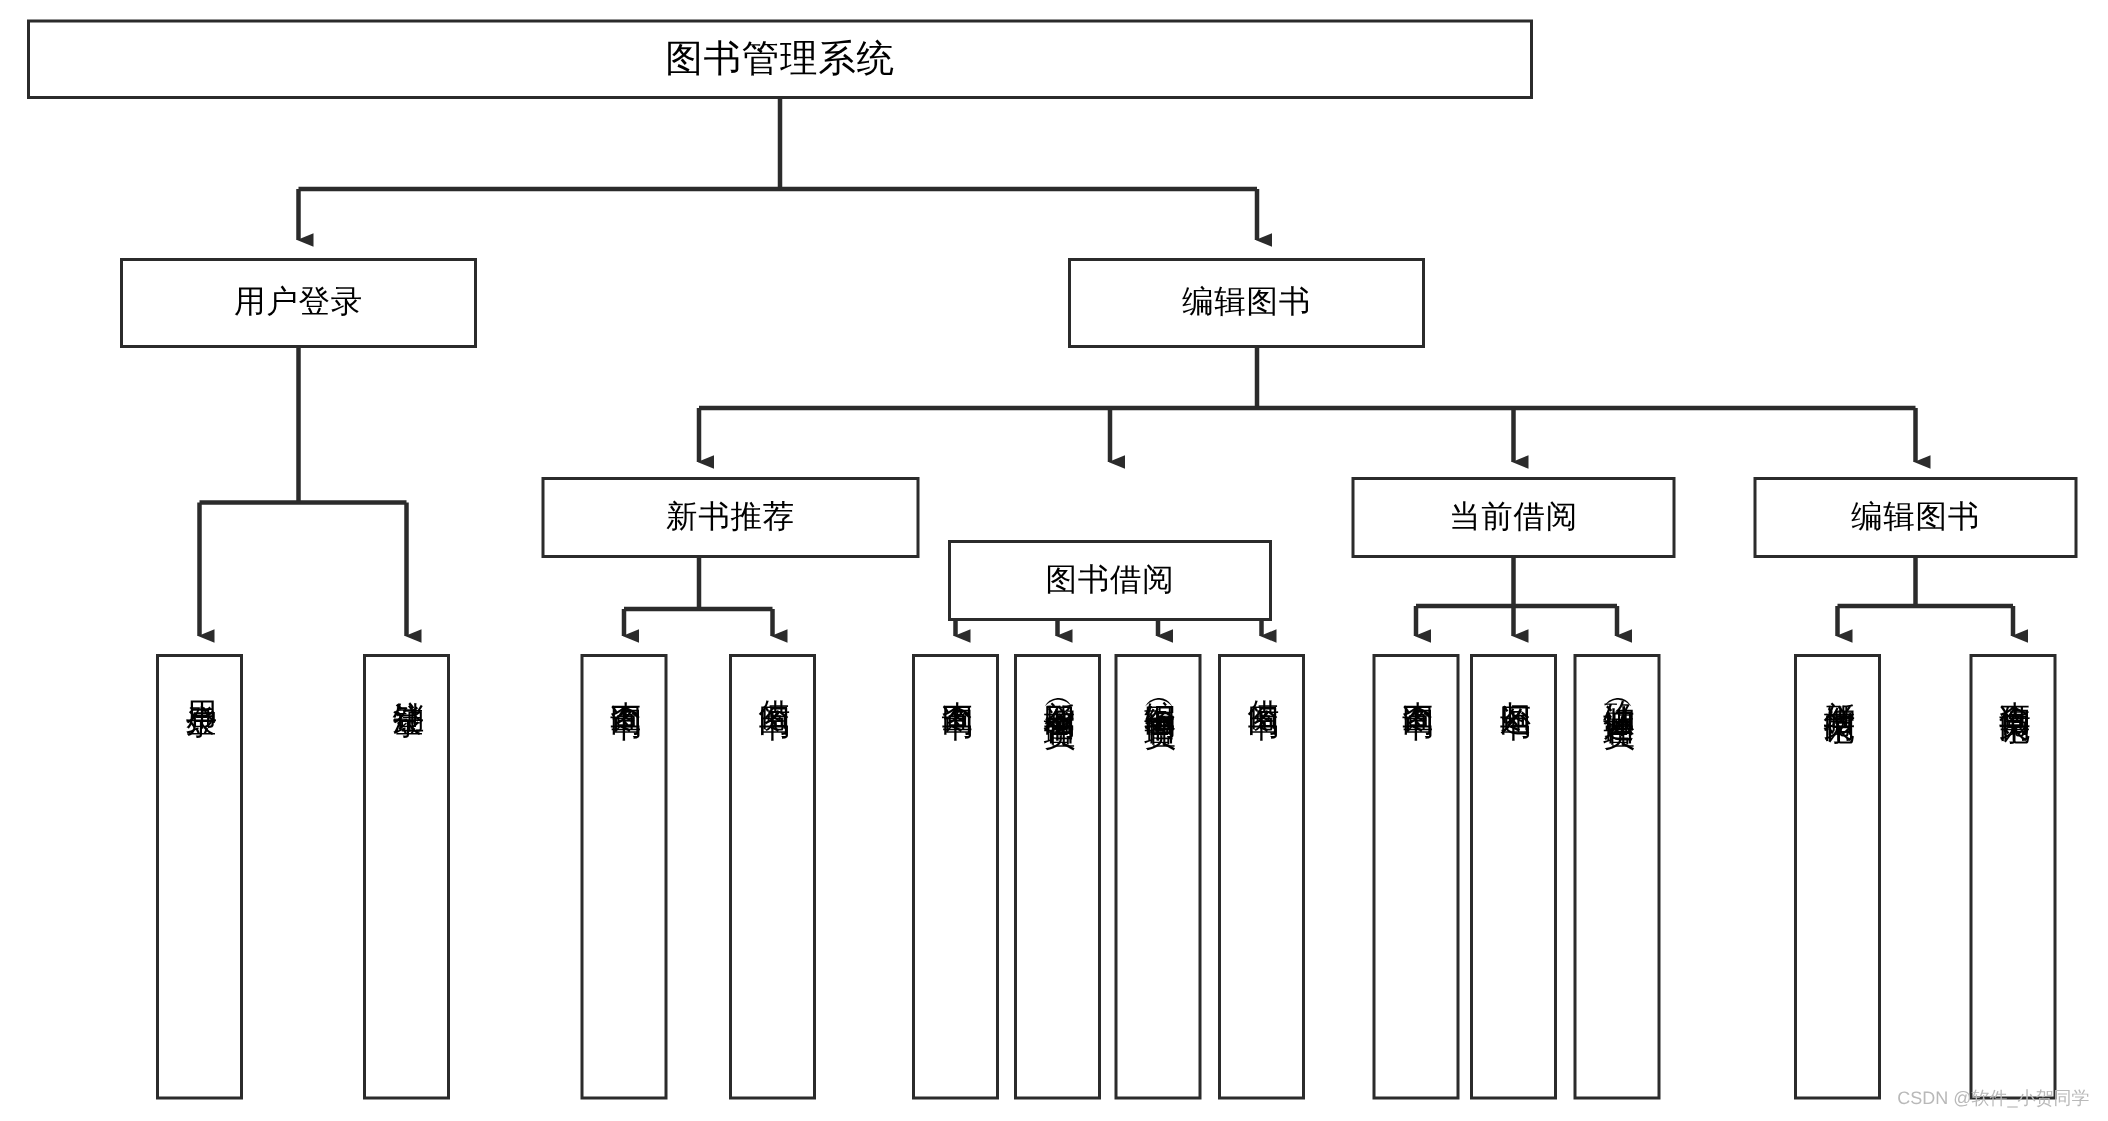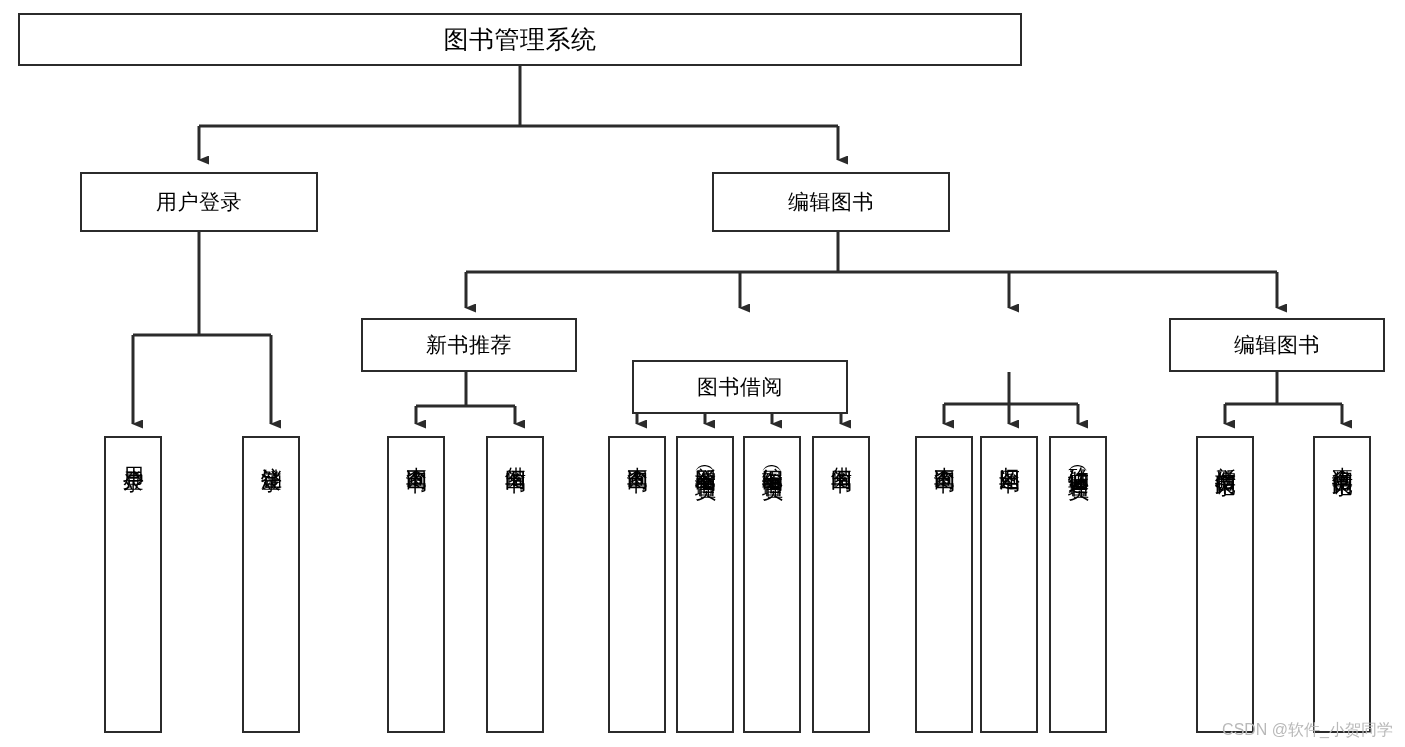--- a/index.html
+++ b/index.html
@@ -60,21 +60,21 @@
     text-orientation: upright;
     font-size: 21px;
     line-height: 1.18;
     letter-spacing: 2px;
     white-space: nowrap;
   }
   .watermark {
     position: absolute;
     right: 12px;
     bottom: 6px;
-    font-size: 16px;
+    font-size: 12px;
     color: #b9b9b9;
     white-space: nowrap;
     font-family: "Liberation Sans", "DejaVu Sans", sans-serif;
   }
 </style>
 </head>
 <body>
 
 <div id="diagram-root">
 
@@ -133,28 +133,31 @@
   </div>
 
   <div class="node horizontal" style="left:80px; top:172px; width:238px; height:60px;">
     <span class="node-label">用户登录</span>
   </div>
 
   <div class="node horizontal" style="left:712px; top:172px; width:238px; height:60px;">
     <span class="node-label">编辑图书</span>
   </div>
 
-  <div class="node horizontal" style="left:361px; top:318px; width:216px; height:54px;">
+  <div class="node horizontal" style="left:361px; top:318px; width:252px; height:54px;">
     <span class="node-label">新书推荐</span>
   </div>
 
   <div class="node horizontal" style="left:632px; top:318px; width:216px; height:54px;margin-top:42px;">
     <span class="node-label">图书借阅</span>
   </div>
 
+  <div class="node horizontal" style="left:901px; top:318px; width:216px; height:54px;">
+    <span class="node-label">当前借阅</span>
+  </div>
 
   <div class="node horizontal" style="left:1169px; top:318px; width:216px; height:54px;">
     <span class="node-label">编辑图书</span>
   </div>
 
   <div class="node vertical" style="left:104px; top:436px; width:58px; height:297px;">
     <span class="node-label">用户登录</span>
   </div>
   <div class="node vertical" style="left:242px; top:436px; width:58px; height:297px;">
     <span class="node-label">注销登录</span>

